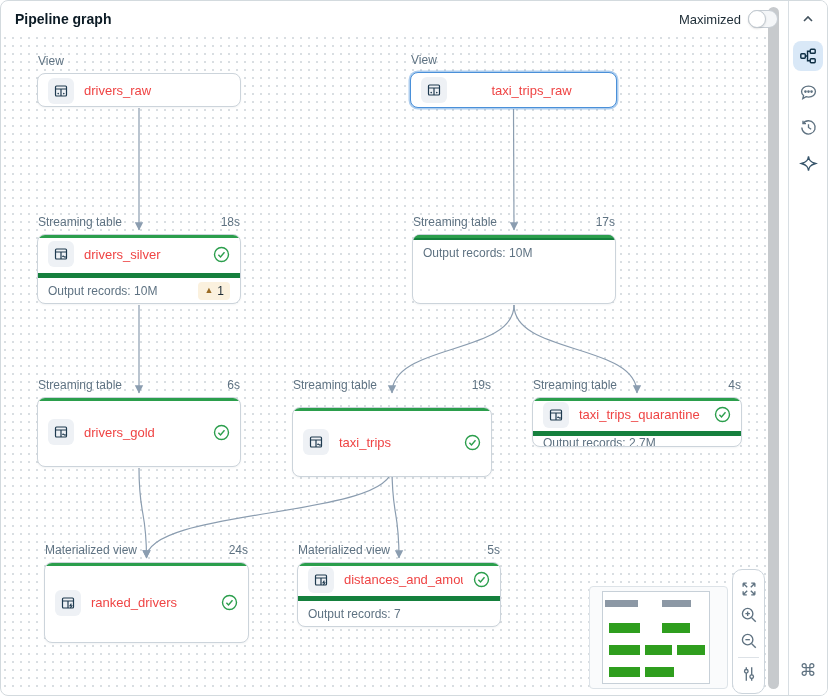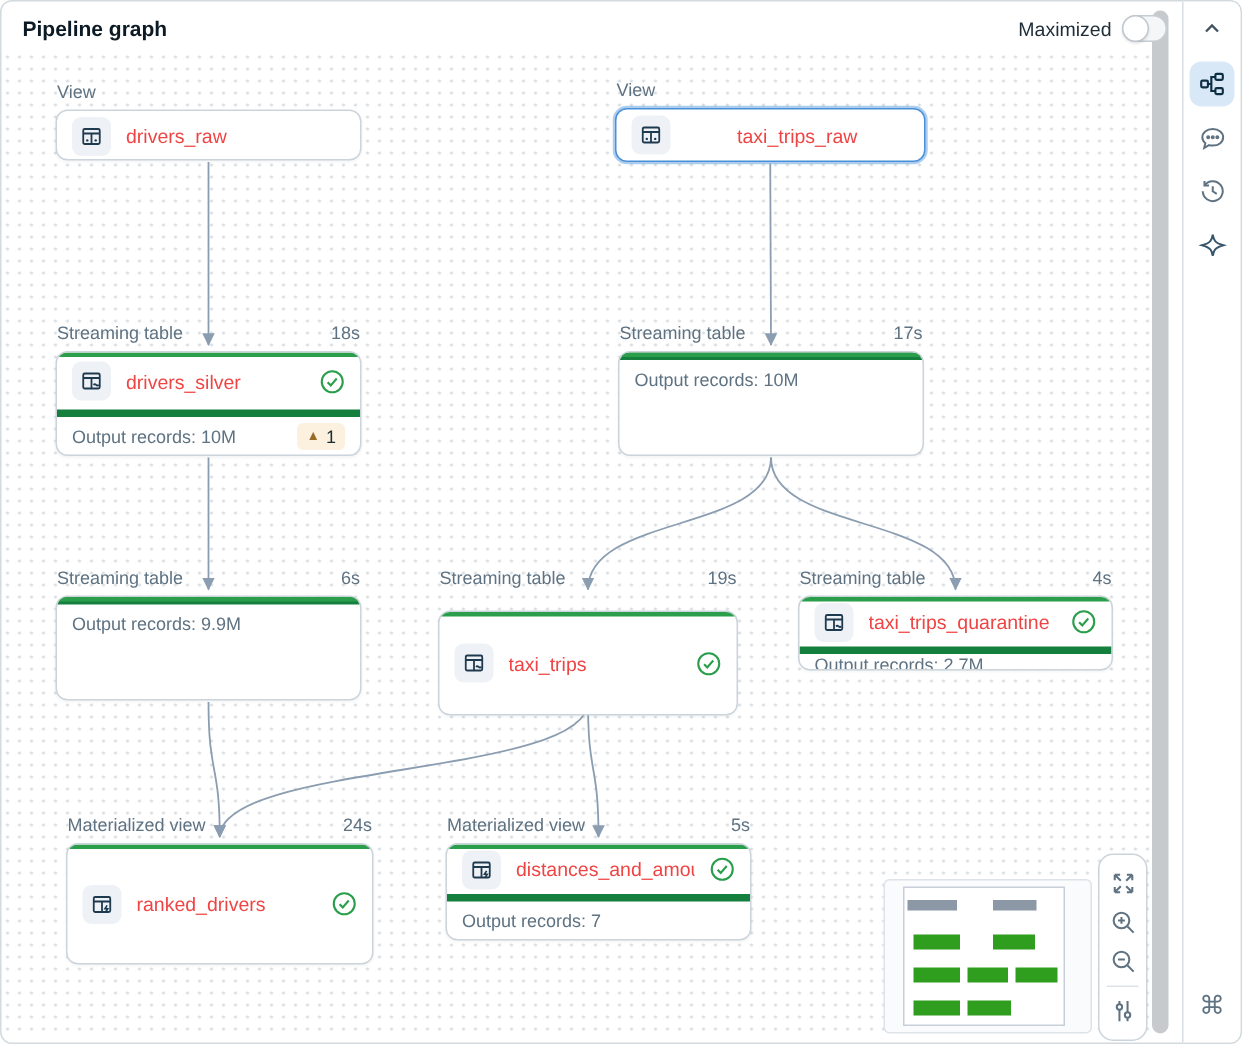--- a/index.html
+++ b/index.html
@@ -193,23 +193,35 @@
 
       </div>
     </div>
   </div>
         <div class="node-wrap run" style="left: 36px; top: 377px; width: 204px;">
     <div class="node-meta">
       <span>Streaming table</span>
       <span>6s</span>
     </div>
     <div class="node-card" style="height: 70px;">
-      <div class="node-footer">
-        <span class="out">Output records: 9.9M</span>
-
+      <div class="node-title">
+        <span class="node-icon">
+                <svg width="16" height="16" viewBox="0 0 16 16" fill="none" stroke="#1e3a4f" stroke-width="1.2">
+                  <rect x="2.5" y="3" width="11" height="10" rx="1"></rect>
+                  <path d="M2.5 6 H13.5 M8 6 V13"></path>
+                  <path d="M9.3 10.6 q0.9 -0.9 1.8 0 q0.9 0.9 1.8 0"></path>
+                </svg>
+              </span>
+        <span class="node-name">drivers_gold</span>
+        <span class="node-status">
+          <svg width="17" height="17" viewBox="0 0 17 17" fill="none" stroke="#2b9e4c" stroke-width="1.4">
+            <circle cx="8.5" cy="8.5" r="7"></circle>
+                  <path d="M5.4 8.8 l2.1 2.1 l4 -4.6"></path>
+          </svg>
+        </span>
       </div>
     </div>
   </div>
         <div class="node-wrap run" style="left: 291px; top: 377px; width: 200px;">
     <div class="node-meta">
       <span>Streaming table</span>
       <span>19s</span>
     </div>
     <div class="node-card" style="height: 70px; margin-top: 15px;">
       <div class="node-title">

